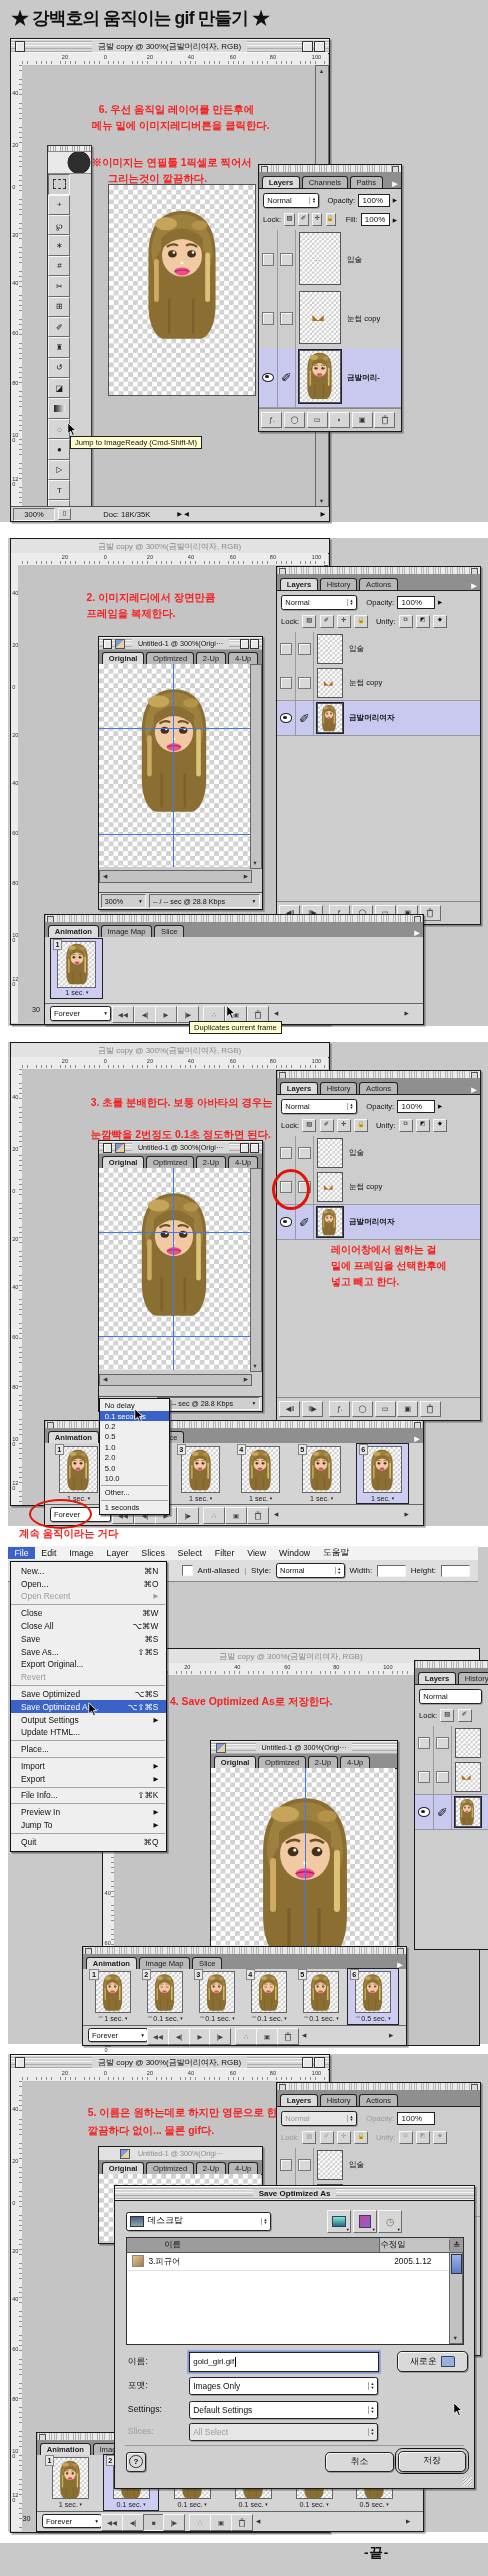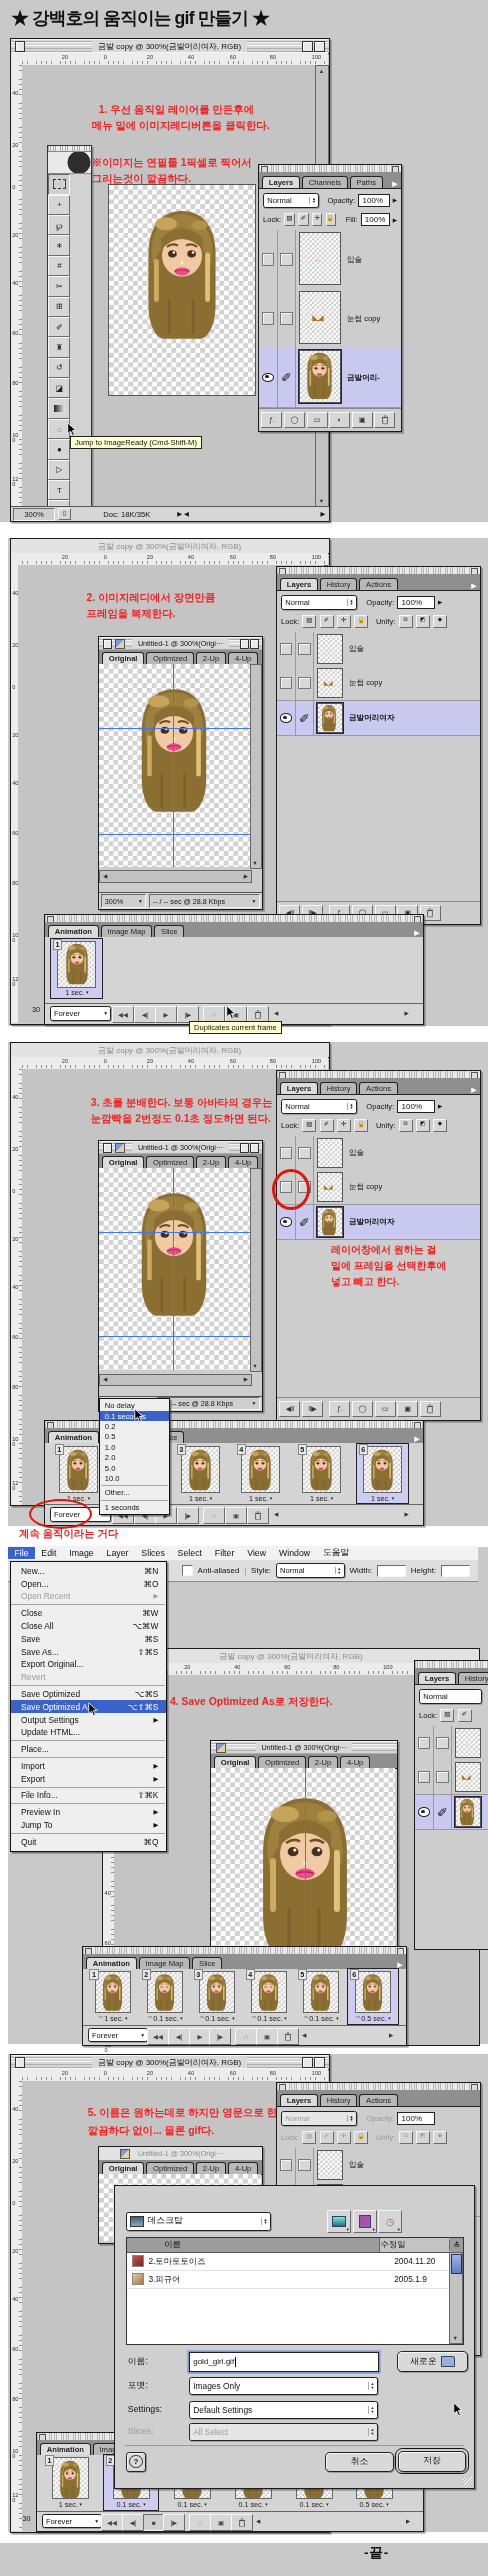--- a/index.html
+++ b/index.html
@@ -168,24 +168,24 @@
       <b>0</b>
       <b>20</b>
       <b>40</b>
       <b>60</b>
       <b>80</b>
       <b>100</b>
       <b>120</b>
   </div>
   <div class="ws" style="left:11.2px;top:25.6px;width:295px;height:441px">
 
-    <div class="rn" style="left:77px;top:37px">1. 우선 움직일 레이어를 만든후에</div>
+    <div class="rn" style="left:77px;top:37px">6. 우선 움직일 레이어를 만든후에</div>
     <div class="rn" style="left:70px;top:53px">메뉴 밑에 이미지레디버튼을 클릭한다.</div>
     <div class="rn" style="left:70px;top:90px">※이미지는 연필툴 1픽셀로 찍어서</div>
-    <div class="rn" style="left:70px;top:106px">그리는것이 깔끔하다.</div>
+    <div class="rn" style="left:86px;top:106px">그리는것이 깔끔하다.</div>
 
     <div class="ab chk" style="left:86px;top:119px;width:146px;height:210px;border:0.8px solid #555">
       <svg class="doll" style="left:25.6px;top:6.4px;width:96px;height:171px" viewBox="0 0 120 214" width="96" height="171">
           <use href="#dollO"></use>
         </svg>
     </div>
 
     <div class="ab" style="left:25.6px;top:80px;width:43px;background:#d2d2d2;border:0.8px solid #333;box-shadow:1.6px 1.6px 0 rgba(50,50,50,.4)">
       <div style="height:5.6px;background:repeating-linear-gradient(90deg,#aaa 0 0.8px,#eee 0.8px 2.4px);border-bottom:0.8px solid #888"></div>
       <div style="height:21px;background:radial-gradient(circle at 72% 50%,#2d2d2d 0 34%,#e9e9e9 36%),linear-gradient(90deg,#97a0a5 0 46%,#e9e9e9 46%);border-bottom:0.8px solid #888"></div>
@@ -618,21 +618,21 @@
       <b>0</b>
       <b>20</b>
       <b>40</b>
       <b>60</b>
       <b>80</b>
       <b>100</b>
       <b>120</b>
   </div>
   <div class="ws" style="left:11.2px;top:25.6px;width:306px;height:436px">
     <div class="rn" style="left:69px;top:26.4px">3. 초를 분배한다. 보통 아바타의 경우는</div>
-    <div class="rn" style="left:69px;top:42px">눈깜빡을 2번정도 0.1초 정도하면 된다.</div>
+    <div class="rn" style="left:69px;top:58px">눈깜빡을 2번정도 0.1초 정도하면 된다.</div>
   </div>
 </div>
 <div class="iw" style="left:98px;top:1140px;width:163px;height:270px">
   <div class="tb" style="height:12.8px">
     <div class="cbox" style="width:7.2px;height:7.2px"></div>
     <span style="position:absolute;left:16px;top:2.4px;width:8px;height:8px;background:linear-gradient(135deg,#7e9ad8 0 50%,#e8d3a0 50%);border:0.8px solid #555"></span>
     <span class="t" style="font-size:7.2px">Untitled-1 @ 300%(Origi···</span>
     <div class="rbox" style="right:12.8px;width:7.2px;height:7.2px"></div>
     <div class="rbox" style="right:3.2px;width:7.2px;height:7.2px"></div>
   </div>
@@ -1410,20 +1410,23 @@
           <use href="#tsh"></use>
         </svg>
       </div>
     <div class="sar" style="left:216px;top:4px">◀</div>
     <div class="sar" style="right:9.6px;top:4px">▶</div>
   </div>
 </div>
 <span class="ab" style="left:22.4px;top:2514px;font-size:7.2px">30</span>
 
 <div class="win" style="left:114px;top:2185px;width:359px;height:302px;z-index:30;background:#cfcfcf">
+  <div class="tb">
+    <span class="t" style="font-weight:bold">Save Optimized As</span>
+  </div>
   <div class="pop" style="left:11.2px;top:25.6px;width:138px;height:17.6px;font-size:8.8px">
     <span style="width:11.2px;height:8.8px;background:linear-gradient(#4a5a8a,#8aa);border:0.8px solid #333;margin-right:4px"></span>
     <span>데스크탑</span>
       <span class="ud">▲<br>▼</span>
   </div>
   <div class="bv ab" style="left:212px;top:24px;width:22.4px;height:21px;display:flex;align-items:center;justify-content:center">
       <span style="width:12px;height:8.8px;background:linear-gradient(#7ec,#368);border:0.8px solid #246"></span>
       <span style="position:absolute;right:0.8px;bottom:0;font-size:4px">▼</span>
     </div>
   <div class="bv ab" style="left:238px;top:24px;width:22.4px;height:21px;display:flex;align-items:center;justify-content:center">
@@ -1434,28 +1437,23 @@
       <span style="font-size:9.6px;color:#875">◷</span>
       <span style="position:absolute;right:0.8px;bottom:0;font-size:4px">▼</span>
     </div>
   <div class="ab" style="left:11.2px;top:51px;width:336px;height:106px;border:0.8px solid #333;background:#fff;overflow:hidden">
     <div style="display:flex;height:13.6px;background:#9c9c9c;color:#111;font-size:8.4px;align-items:center;border-bottom:0.8px solid #555">
       <span style="padding-left:37px;flex:1">이름</span>
       <span style="width:69px;background:#c4c4c4;height:100%;display:flex;align-items:center;border-left:0.8px solid #666">수정일</span>
       <span style="width:12.8px;text-align:center;border-left:0.8px solid #666">≛</span>
     </div>
     <div class="flist-row">
-        <span class="ficon" style="background:linear-gradient(135deg,#d8504a,#702820)"></span>
-        <span>2.토마토토이즈</span>
-        <span class="fdate">2004.11.20</span>
-      </div>
-    <div class="flist-row">
         <span class="ficon" style="background:linear-gradient(135deg,#e8c898,#a07848)"></span>
         <span>3.피규어</span>
-        <span class="fdate">2005.1.9</span>
+        <span class="fdate">2005.1.12</span>
       </div>
     <div class="scb" style="right:0;top:13.6px;width:12px;bottom:0">
       <div style="position:absolute;left:0.8px;top:1.6px;width:8.8px;height:17.6px;background:linear-gradient(#9db4e8,#5d7dc8);border:0.8px solid #334"></div>
       <div class="sar" style="bottom:0;left:0">▼</div>
     </div>
   </div>
   <div class="dlglab" style="left:12.8px;top:170px">이름:</div>
   <div class="fld" style="left:74px;top:166px;width:182px;height:17.6px;box-shadow:0 0 0 1.6px #7d94d8">
     <span>gold_girl.gif</span>
       <span style="width:0.8px;height:10.4px;background:#000;margin-left:0.8px"></span>

